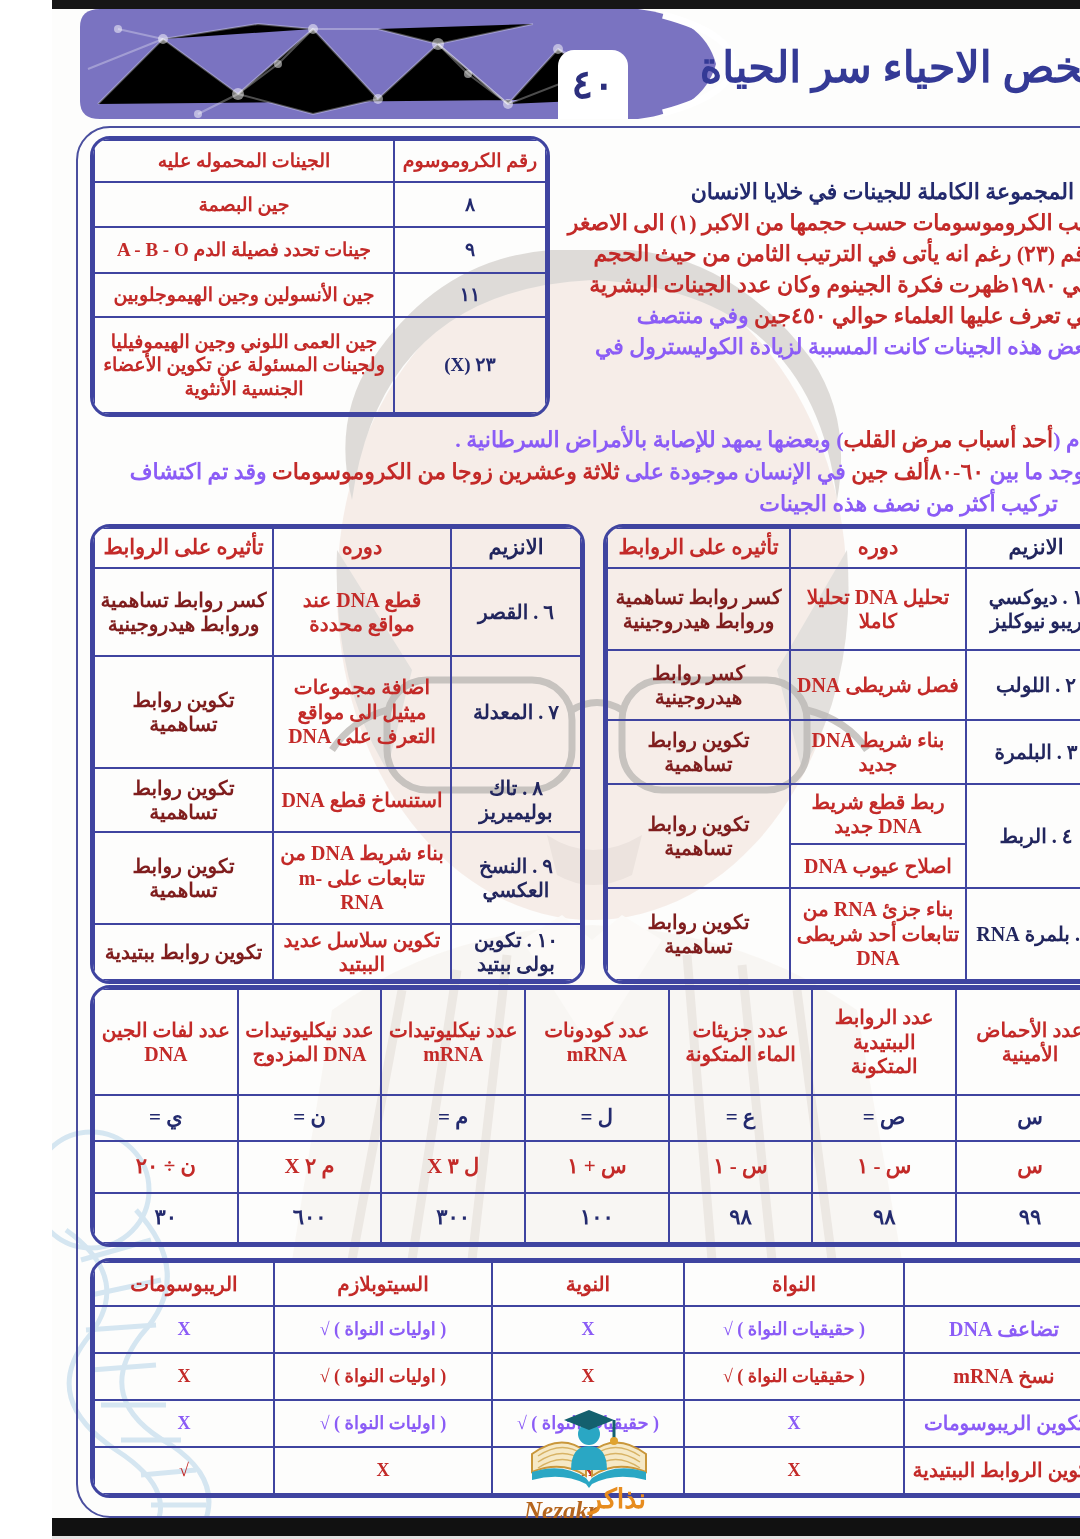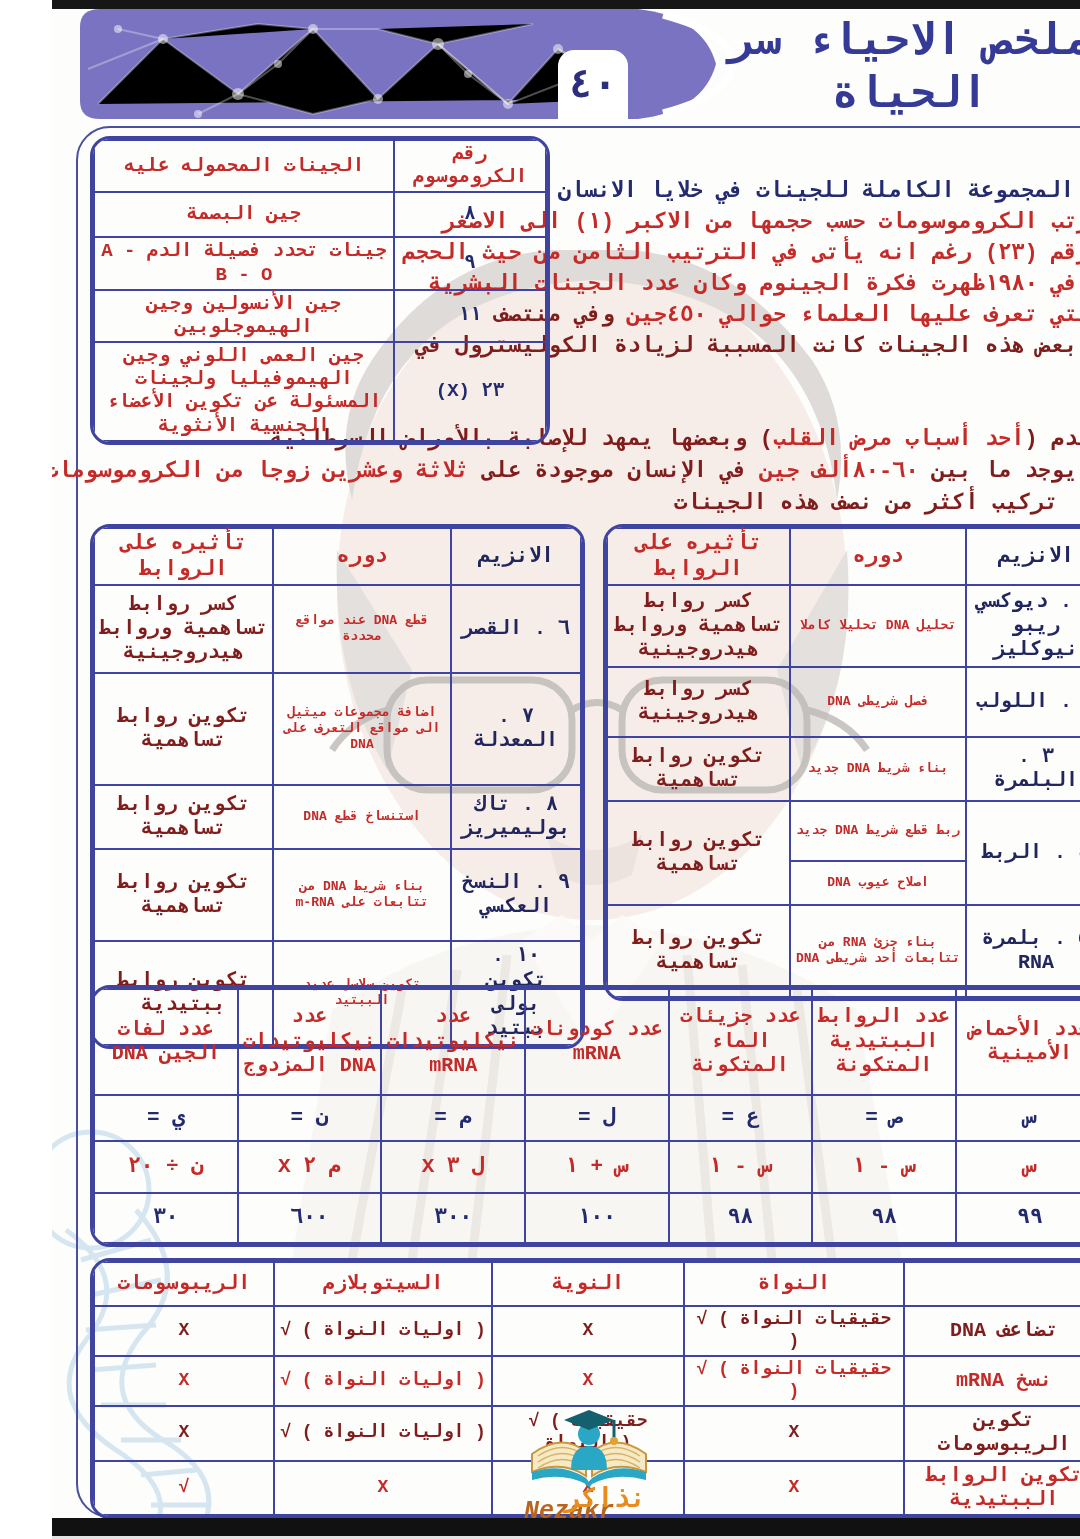--- a/index.html
+++ b/index.html
@@ -1,17 +1,17 @@
 <!DOCTYPE html>
 <html lang="ar" dir="rtl"><head>
 <meta charset="utf-8">
 <style>
   html,body{margin:0;padding:0;background:#ffffff;}
   .page{position:relative;width:1028px;height:1539px;overflow:hidden;background:#fdfdfc;
-        font-family:Liberation Mono, monospace;direction:rtl;}
+        font-family:Liberation Serif, serif;direction:rtl;}
   
   .bar-top{position:absolute;left:0;top:0;width:1080px;height:9px;background:#161616;z-index:9;}
   .bar-bottom{position:absolute;left:0;top:1518px;width:1080px;height:18px;background:#111;z-index:9;}
   .bar-bottom-gray{position:absolute;left:0;top:1536px;width:1080px;height:3px;background:#e3e3e3;z-index:9;}
   
   .banner{position:absolute;left:26px;top:9px;width:660px;height:110px;z-index:3;}
   .page-num-tab{position:absolute;left:506px;top:50px;width:70px;height:69px;background:#fff;
       border-radius:16px 16px 0 0;z-index:4;display:flex;align-items:center;justify-content:center;
       font-size:40px;font-weight:800;color:#2c2f7d;}
   .doc-title{position:absolute;left:644px;top:32px;width:428px;height:70px;z-index:3;
@@ -25,39 +25,39 @@
       border-radius:14px 3px 3px 14px;color:#fff;display:flex;align-items:center;justify-content:center;
       font-size:25px;font-weight:800;z-index:3;}
   .para{position:absolute;left:500px;top:176px;width:552px;z-index:3;}
   .para2{position:absolute;left:38px;top:424px;width:1014px;z-index:3;}
   .pline{height:31px;line-height:31px;font-size:22px;font-weight:700;text-align:right;
       white-space:nowrap;direction:rtl;}
   .para2 .pline{height:32px;line-height:32px;}
   .ind1{margin-right:30px;}
   .ind2{margin-right:46px;}
   .red{color:#c32a28;}
-  .blue{color:#7f1d1d;}
+  .blue{color:#8b5cf6;}
   .navy{color:#232a6e;}
   
   .twrap{position:absolute;border:3px solid #3f44a0;border-radius:20px;overflow:hidden;
       background:transparent;z-index:3;}
   .twrap table{width:100%;border-collapse:collapse;table-layout:fixed;direction:rtl;}
   .twrap td,.twrap th{border:2px solid #3f44a0;vertical-align:middle;text-align:center;
       padding:2px 4px;font-weight:700;line-height:1.22;}
   .h-red{color:#c32a28;font-size:21px;}
   .h-navy{color:#22265e;font-size:21px;}
   .ltr{direction:ltr;}
   
   #chromo{left:38px;top:136px;width:454px;}
   #chromo td{font-size:19px;}
   
   #enzL{left:38px;top:524px;width:489px;}
   #enzR{left:551px;top:524px;width:501px;}
   .enz-name{color:#22265e;font-size:20px;}
-  .enz-role{color:#c32a28;font-size:13px;}
+  .enz-role{color:#c32a28;font-size:20px;}
   .enz-eff{color:#7f1d1d;font-size:20px;}
   
   #counts{left:38px;top:985px;width:1012px;}
   #counts td{font-size:21px;}
   #counts .hdr{font-size:20px;color:#c32a28;}
   
   #loc{left:38px;top:1258px;width:1012px;}
   #loc td{font-size:20px;}
   #loc .cell{font-size:18px;}
   

